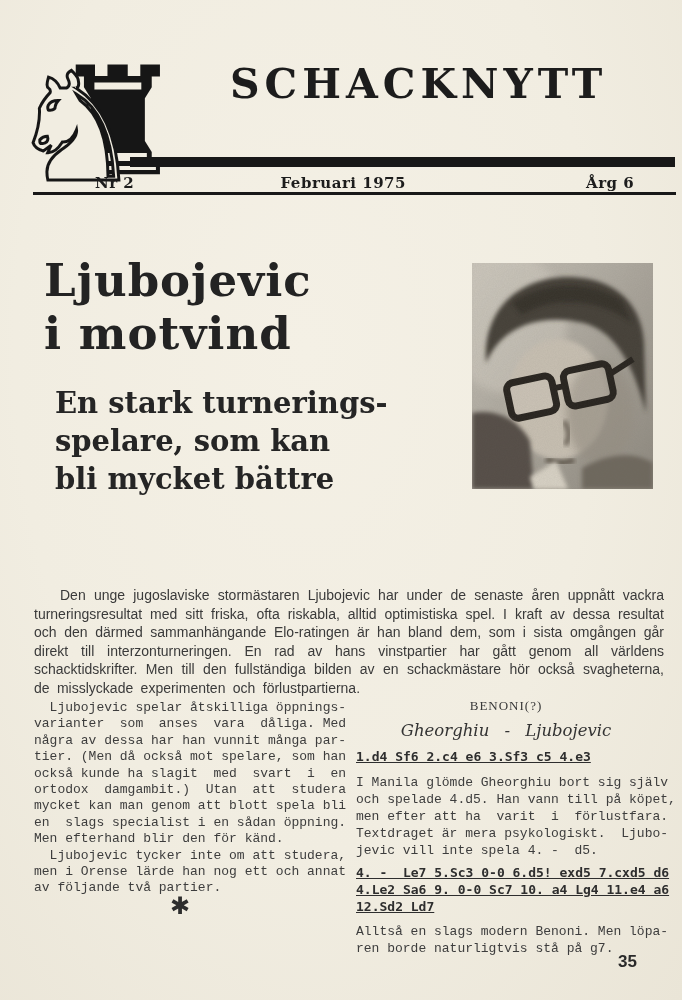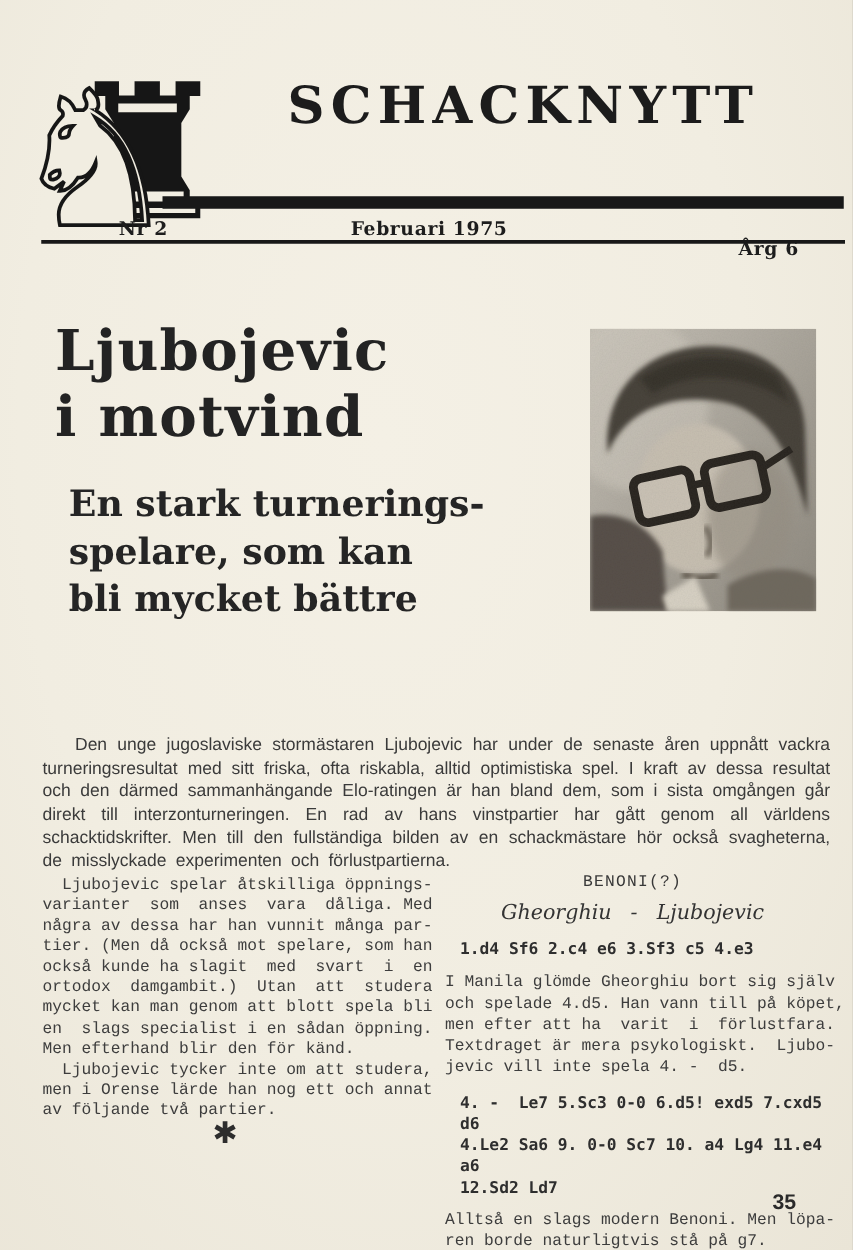--- a/index.html
+++ b/index.html
@@ -15,21 +15,21 @@
     font-family:"DejaVu Serif", serif;font-weight:700;font-size:41px;
     letter-spacing:5px;color:#1c1c1c;
   }
   .thick-bar{position:absolute;left:130px;top:157px;width:545px;height:10px;background:#181818;}
   .issue,.date,.volume{
     position:absolute;top:174px;font-family:"DejaVu Serif", serif;
     font-weight:700;font-size:15px;color:#1d1d1d;letter-spacing:.5px;
   }
   .issue{left:95px;}
   .date{left:206px;width:200px;text-align:right;}
-  .volume{left:586px;width:58px;text-align:center;margin-top:16px;}
+  .volume{left:586px;width:58px;text-align:left;}
   .thin-rule{position:absolute;left:33px;top:192px;width:643px;height:3px;background:#181818;}
   
   .headline{
     position:absolute;left:44px;top:254px;margin:0;white-space:pre-line;
     font-family:"DejaVu Serif", serif;font-weight:800;font-size:45px;
     line-height:53px;letter-spacing:1px;color:#232323;
   }
   .subtitle{
     position:absolute;left:55px;top:384px;margin:0;white-space:pre-line;
     font-family:"DejaVu Serif", serif;font-weight:800;font-size:29px;
@@ -50,30 +50,30 @@
   .col-left{
     position:absolute;left:34px;top:700px;width:322px;white-space:pre-wrap;
     font-family:"Liberation Mono", monospace;font-size:13px;line-height:16.4px;color:#3d3d3d;
   }
   .separator{
     position:absolute;left:60px;top:892px;width:240px;text-align:center;
     font-size:24px;color:#2d2d2d;
   }
   .col-right{position:absolute;left:356px;top:698px;width:326px;color:#3d3d3d;}
   .game-opening{
-    width:300px;text-align:center;font-family:Liberation Mono, monospace;
+    width:300px;text-align:center;font-family:Liberation Serif, serif;
     font-size:13px;letter-spacing:1px;margin:0 0 7px 0;color:#383838;
   }
   .game-players{
     width:300px;text-align:center;font-family:"DejaVu Serif", serif;font-style:italic;
     font-size:16.5px;word-spacing:10px;margin:0 0 8px 0;color:#333;
   }
   .game-moves{
     font-family:"DejaVu Sans Mono", monospace;font-weight:700;font-size:13px;
-    line-height:17px;white-space:pre-wrap;color:#2e2e2e;margin:12px;
+    line-height:17px;white-space:pre-wrap;color:#2e2e2e;margin:0;text-decoration:underline;
   }
   .moves-1{margin-bottom:9px;}
   .moves-2{margin-bottom:6px;}
   .game-comment{
     font-family:"Liberation Mono", monospace;font-size:13px;line-height:17px;
     white-space:pre-wrap;margin:0 0 5px 0;color:#3d3d3d;
   }
   .comment-2{margin-top:8px;}
   .page-number{
     position:absolute;left:618px;top:952px;width:38px;text-align:left;

